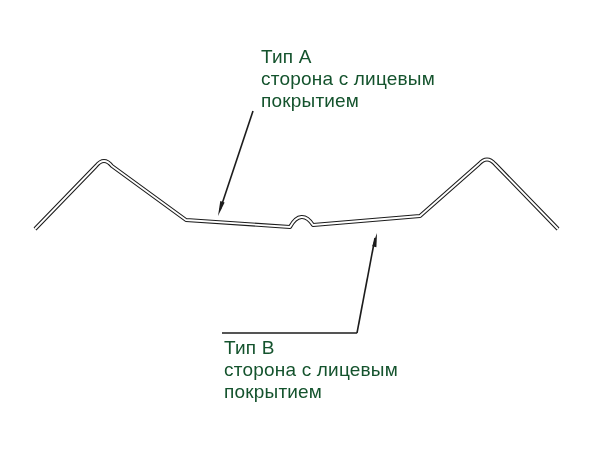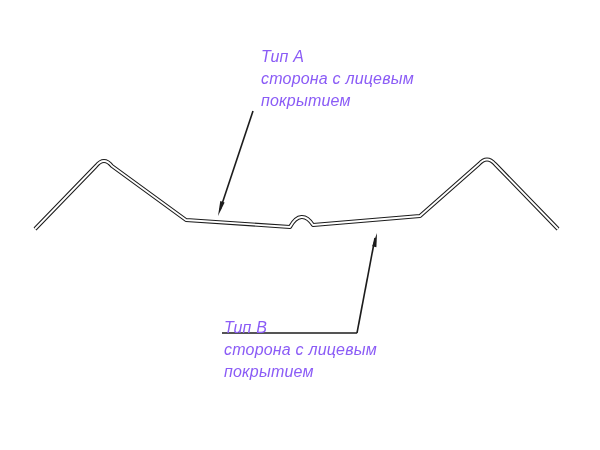--- a/index.html
+++ b/index.html
@@ -17,35 +17,34 @@
   }
   .drawing-svg {
     position: absolute;
     left: 0;
     top: 0;
     width: 600px;
     height: 450px;
   }
   .callout {
     position: absolute;
-    color: #8b5cf6;
-    font-style: italic;
-    font-size: 16px;
+    color: #14532d;
+    font-size: 19px;
     line-height: 22px;
     font-weight: 500;
     letter-spacing: 0.2px;
     white-space: nowrap;
   }
   .callout-top {
     left: 261px;
     top: 46px;
   }
   .callout-bottom {
     left: 224px;
-    top: 317px;
+    top: 337px;
   }
   .callout .type-line {
     display: block;
   }
 </style>
 </head>
 <body>
 
 <div class="canvas">
 

